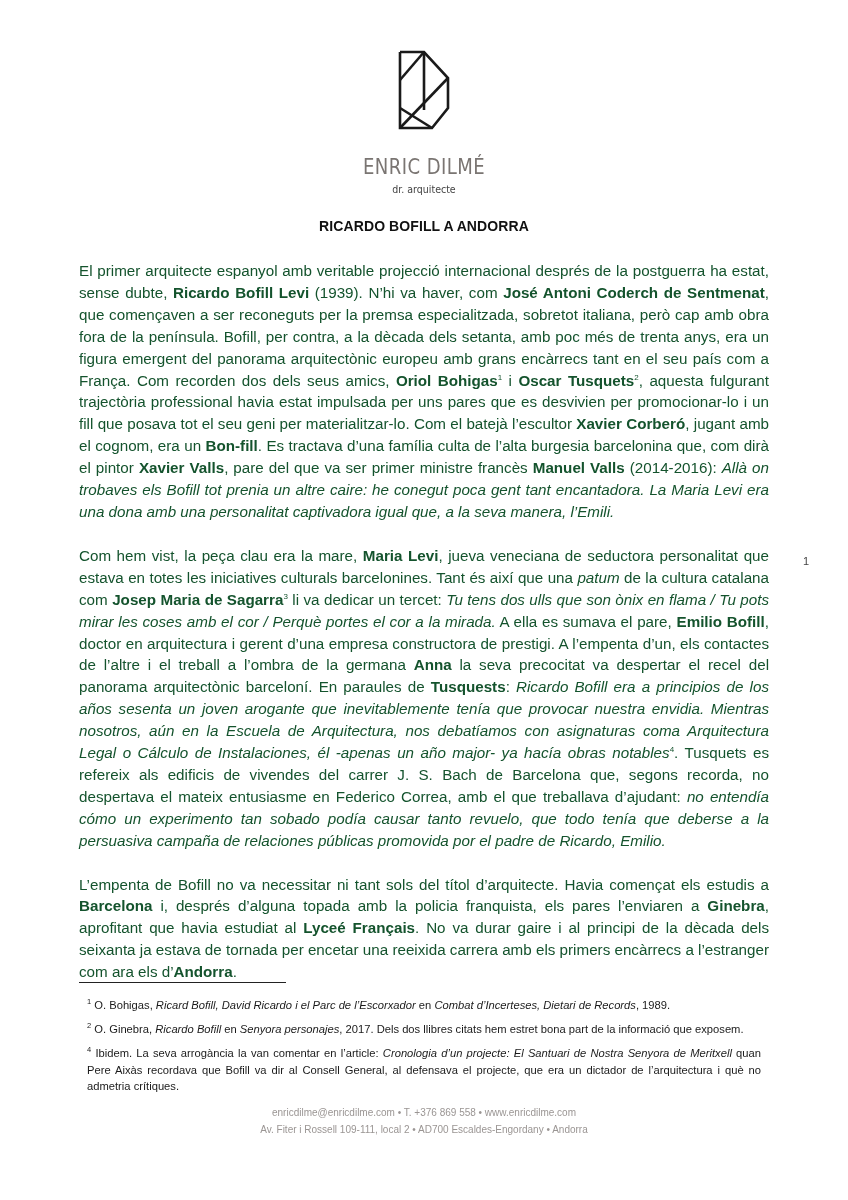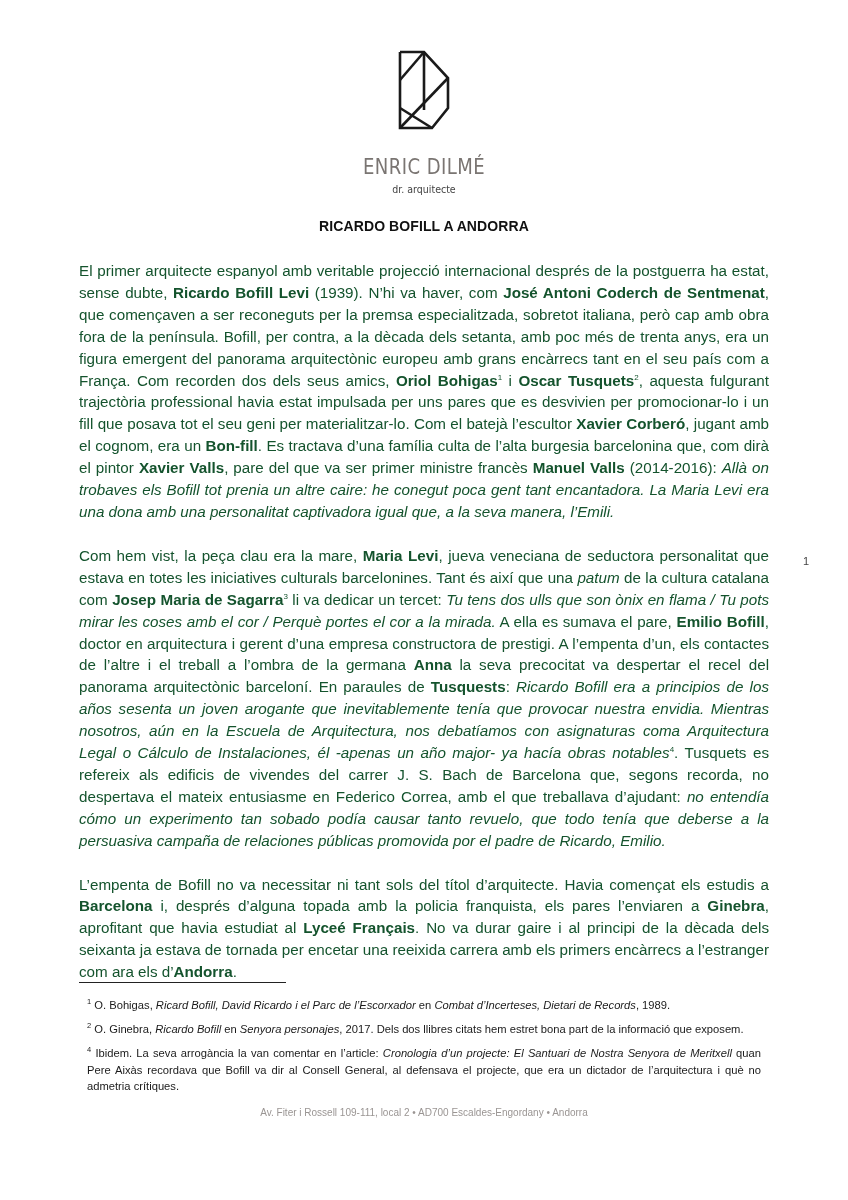--- a/index.html
+++ b/index.html
@@ -56,14 +56,15 @@
 
 <div class="fn-rule"></div>
 
 <div class="footnotes">
   <p class="fn"><sup>1</sup><span> O. Bohigas, </span><i>Ricard Bofill, David Ricardo i el Parc de l’Escorxador</i><span> en </span><i>Combat d’Incerteses, Dietari de Records</i><span>, 1989.</span></p>
   <p class="fn"><sup>2</sup><span> O. Ginebra, </span><i>Ricardo Bofill</i><span> en </span><i>Senyora personajes</i><span>, 2017. Dels dos llibres citats hem estret bona part de la informació que exposem.</span></p>
   <p class="fn"><sup>4</sup><span> Ibidem. La seva arrogància la van comentar en l’article: </span><i>Cronologia d’un projecte: El Santuari de Nostra Senyora de Meritxell</i><span> quan Pere Aixàs recordava que Bofill va dir al Consell General, al defensava el projecte, que era un dictador de l’arquitectura i què no admetria crítiques.</span></p>
 </div>
 
 <div class="contact">
+  <div>enricdilme@enricdilme.com • T. +376 869 558 • www.enricdilme.com</div>
   <div>Av. Fiter i Rossell 109-111, local 2 • AD700 Escaldes-Engordany • Andorra</div>
 </div>
 
 </body></html>

